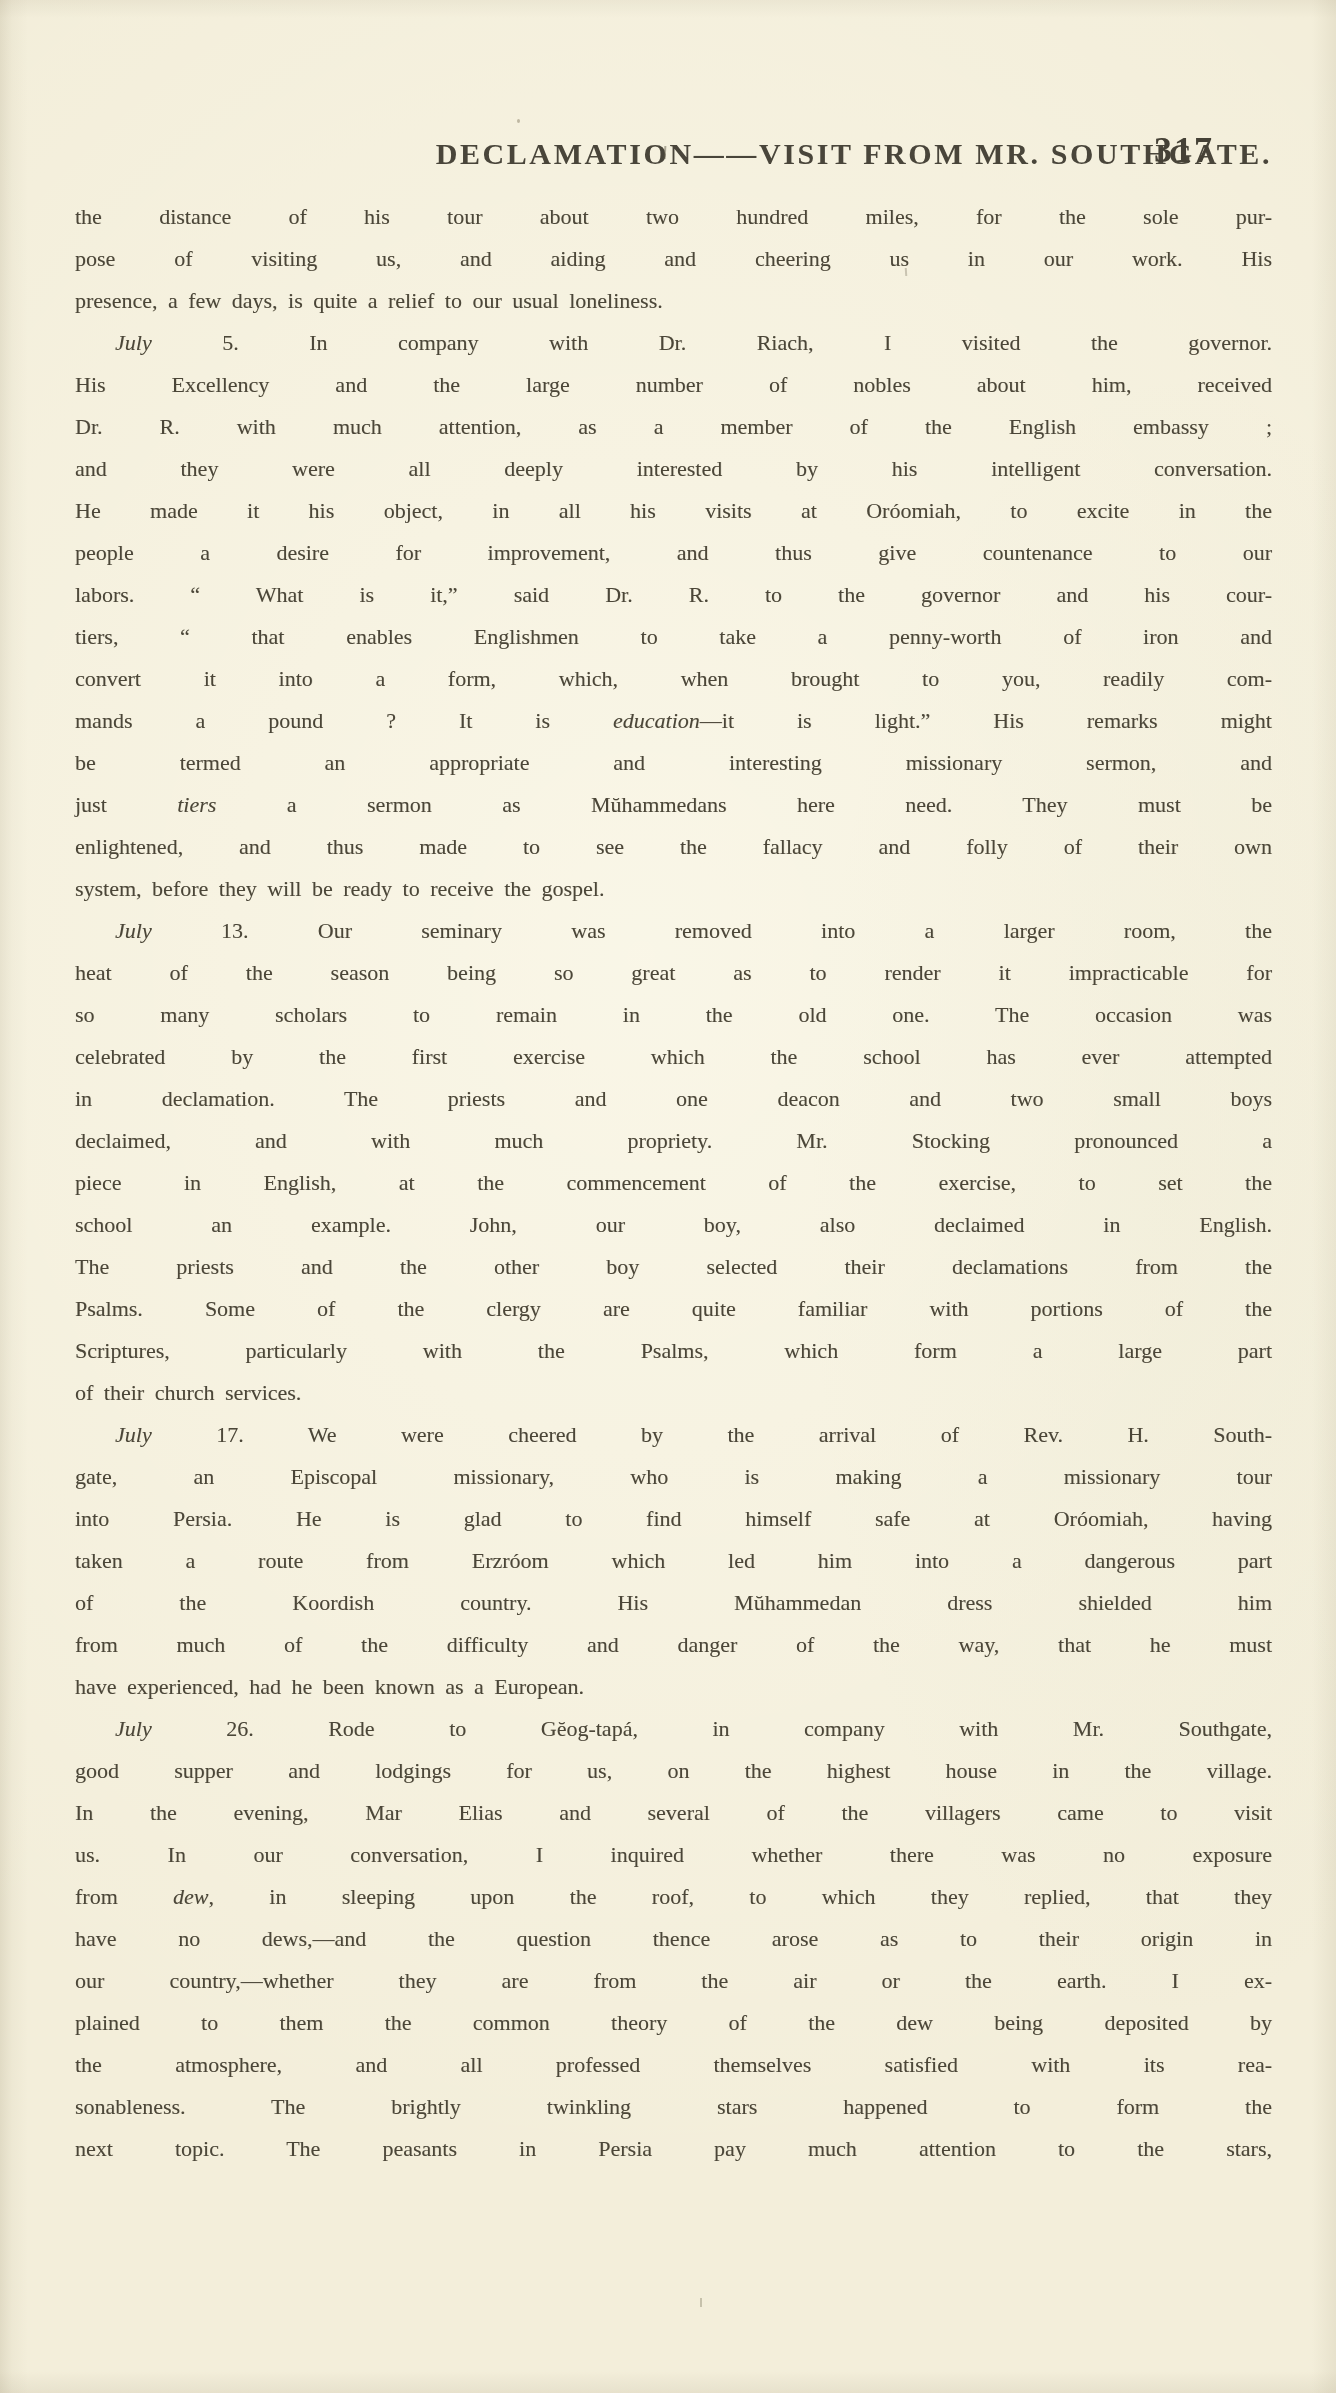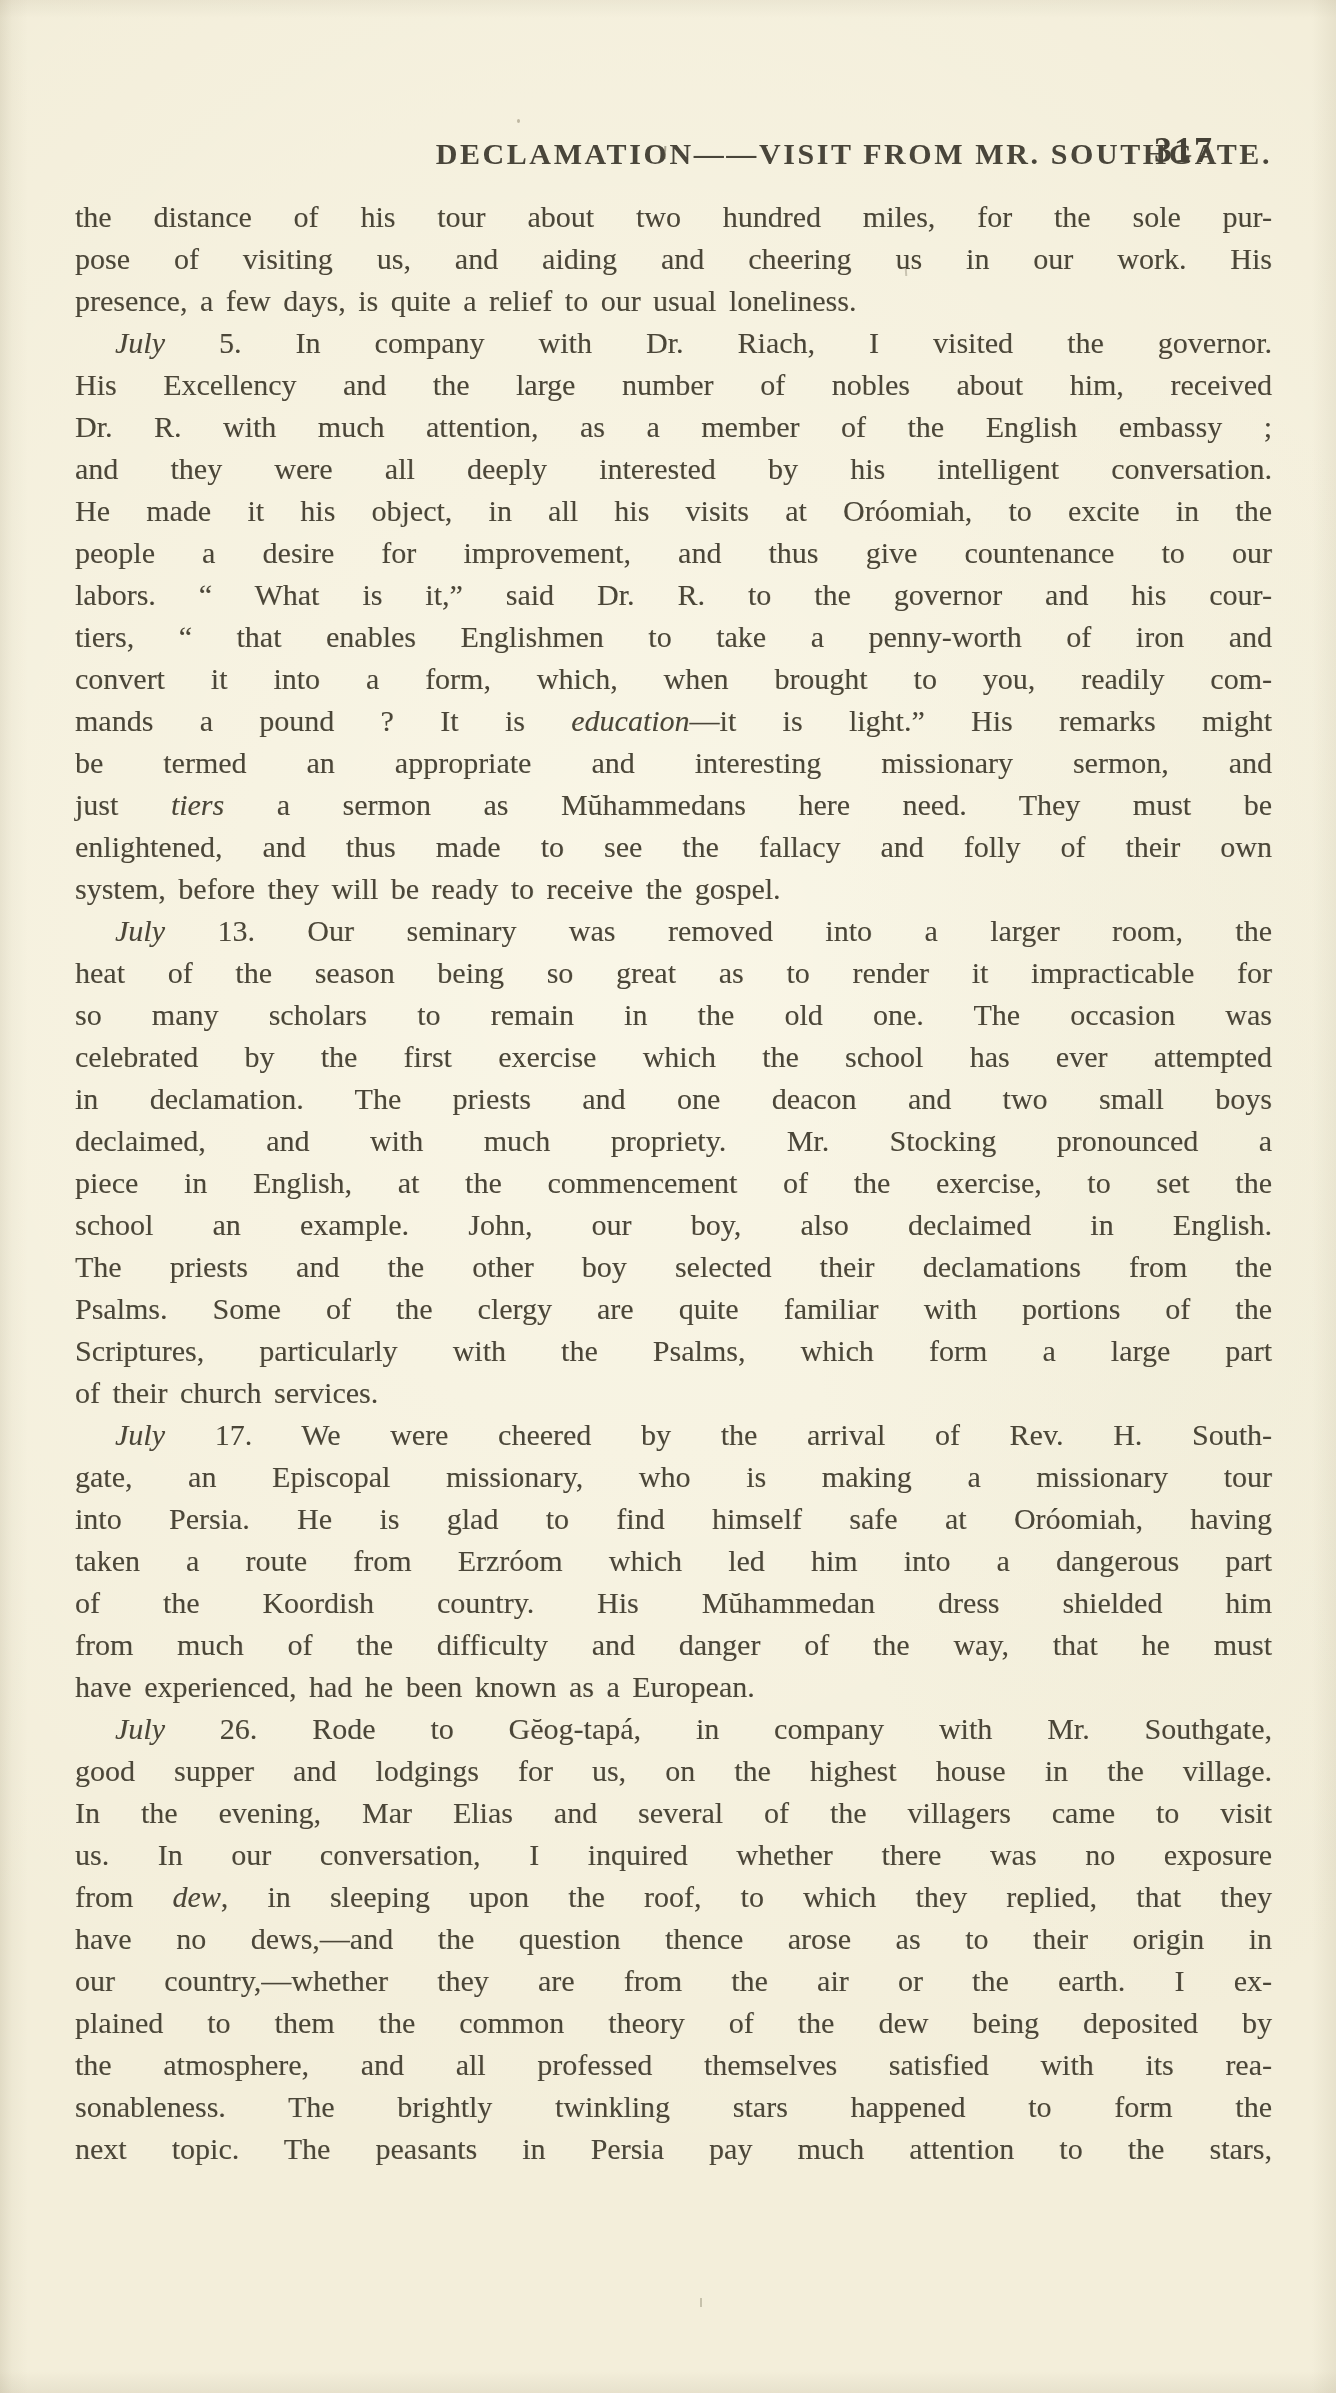--- a/index.html
+++ b/index.html
@@ -28,21 +28,21 @@
     color:#49453a;
     padding-top:6px;
   }
   .page-num {
     position:absolute; right:58px; top:-2px;
     font-size:36px; font-weight:bold; letter-spacing:2px;
     color:#44403400; color:#454136;
   }
   .page-text {
     position:absolute; left:75px; top:196px; width:1197px;
-    font-size:30px; line-height:42px;
+    font-size:22px; line-height:42px;
     text-shadow:0.4px 0.4px 0.6px rgba(75,70,56,0.25);
   }
   .para { margin:0; padding:0; }
   .ln {
     height:42px;
     text-align:justify;
     text-align-last:justify;
     white-space:normal;
   }
   .ln.end { text-align-last:left; word-spacing:5px; }

